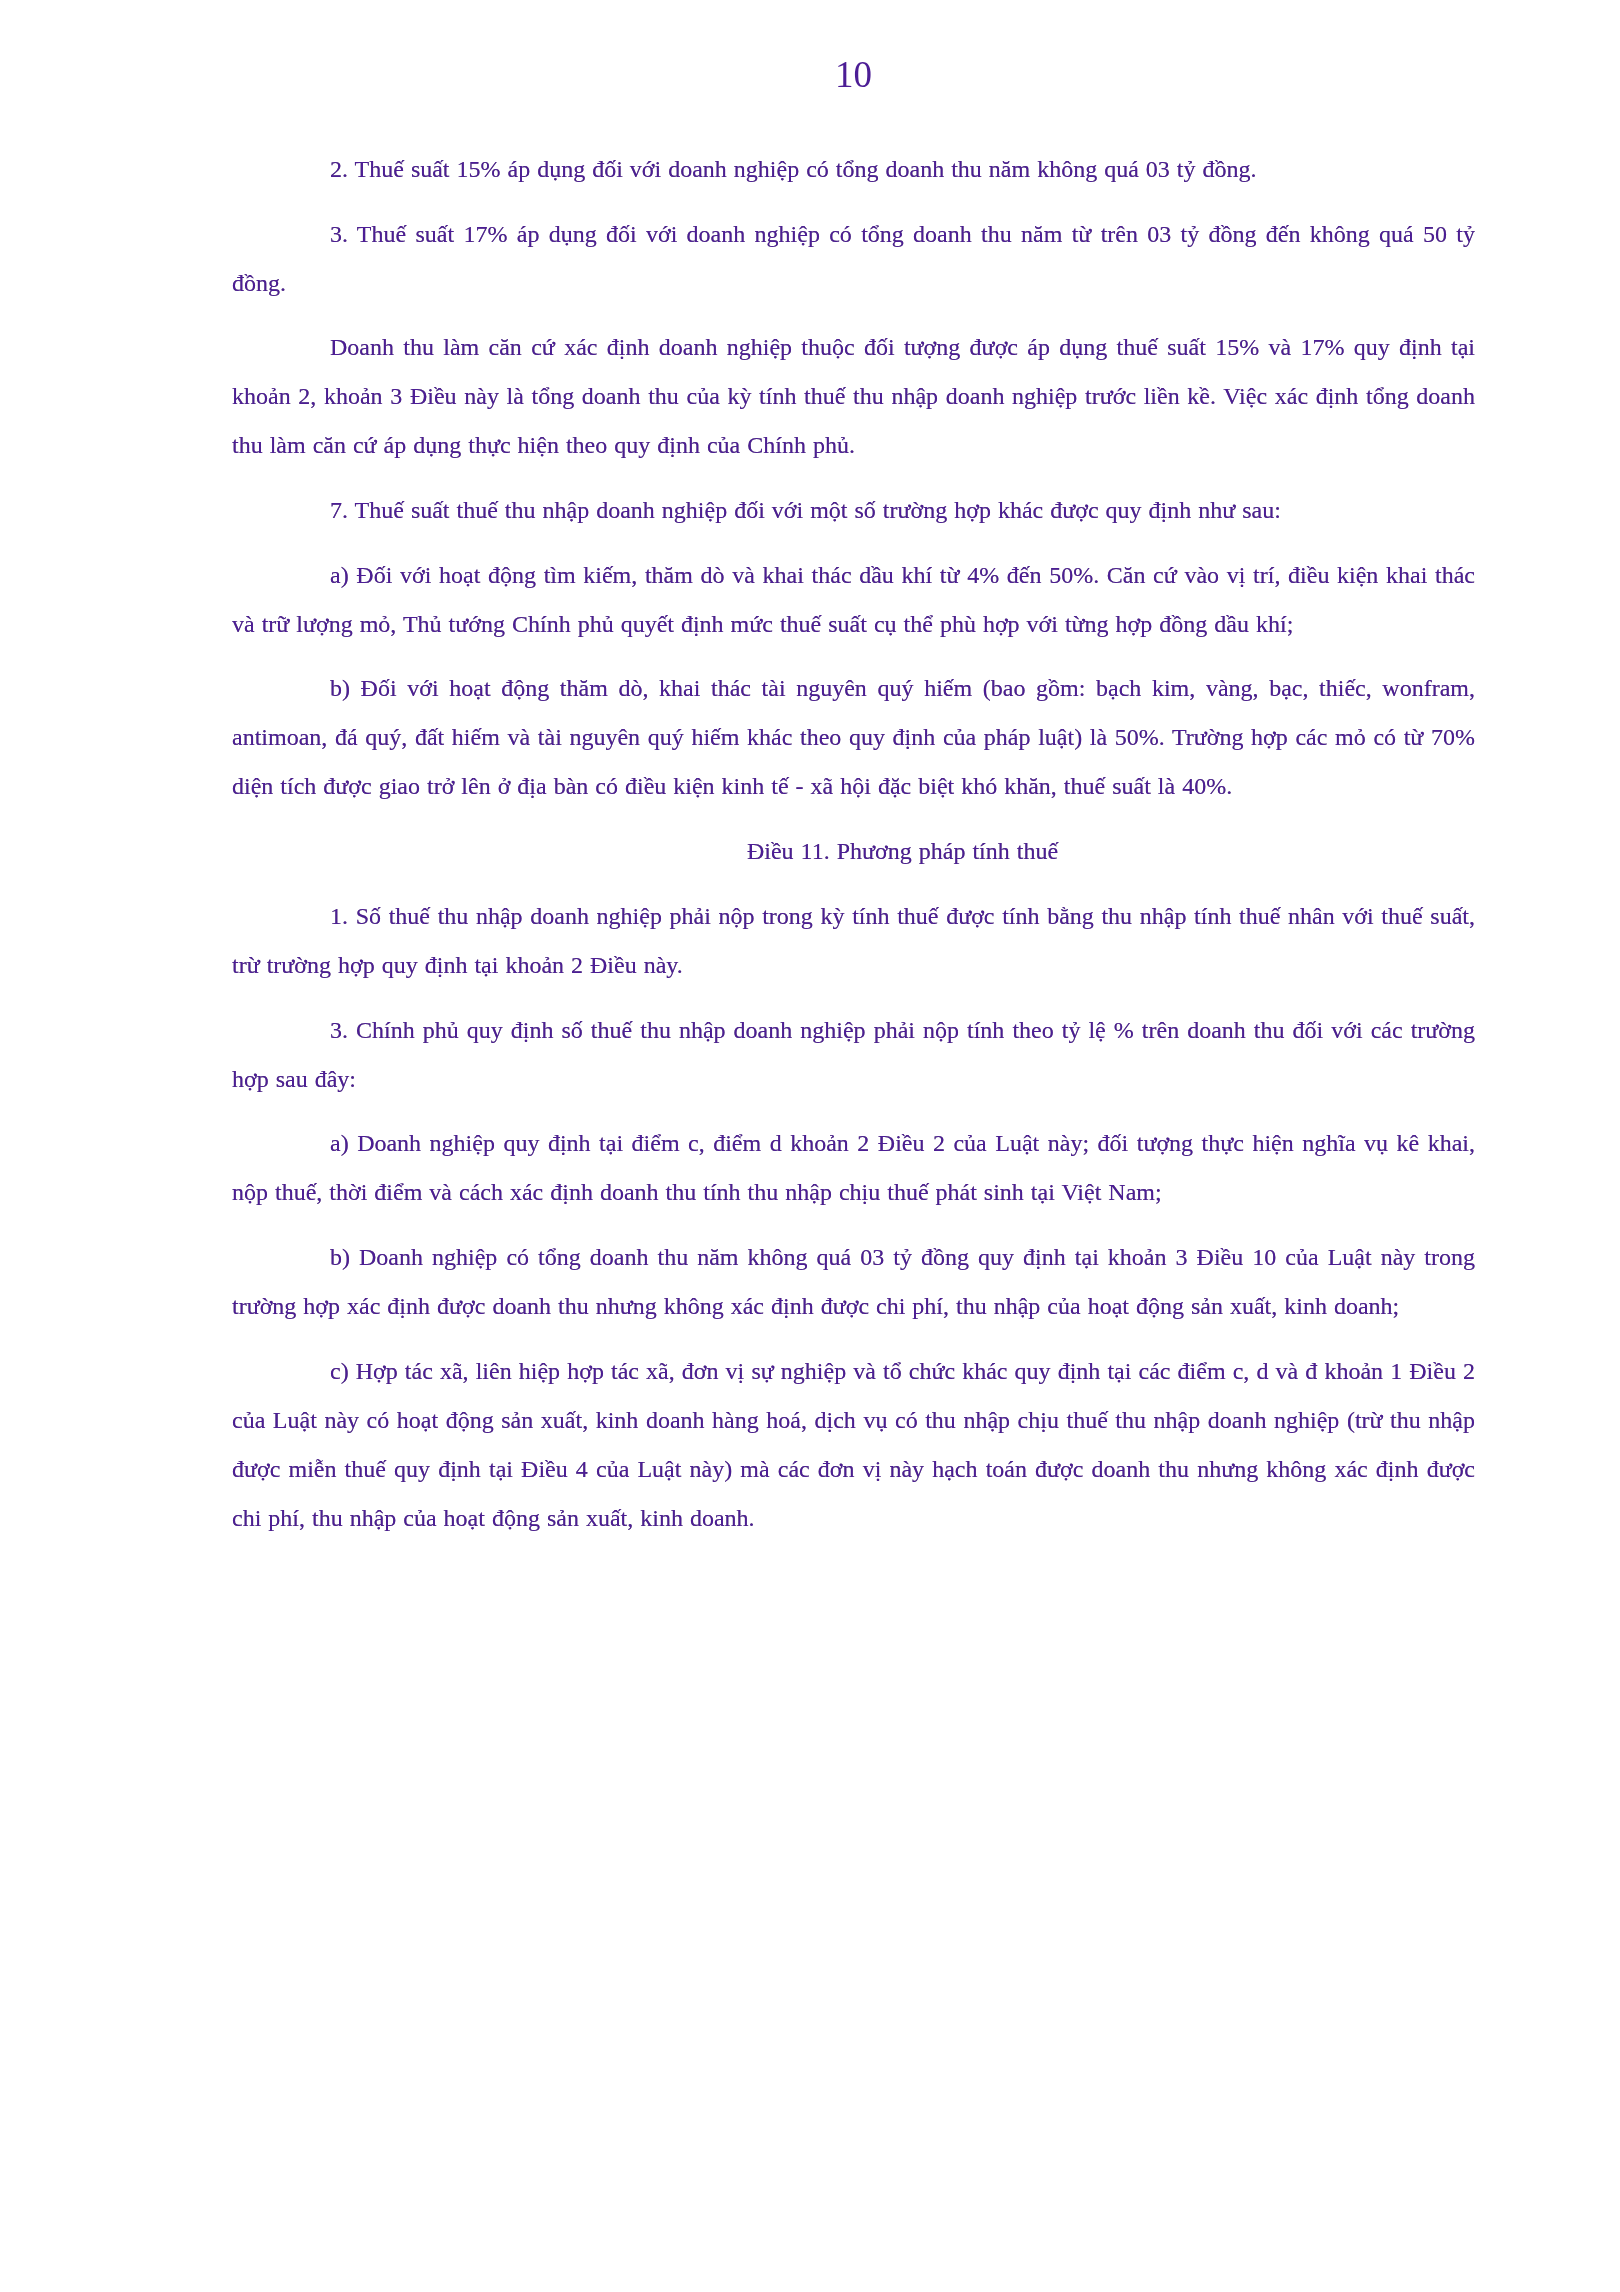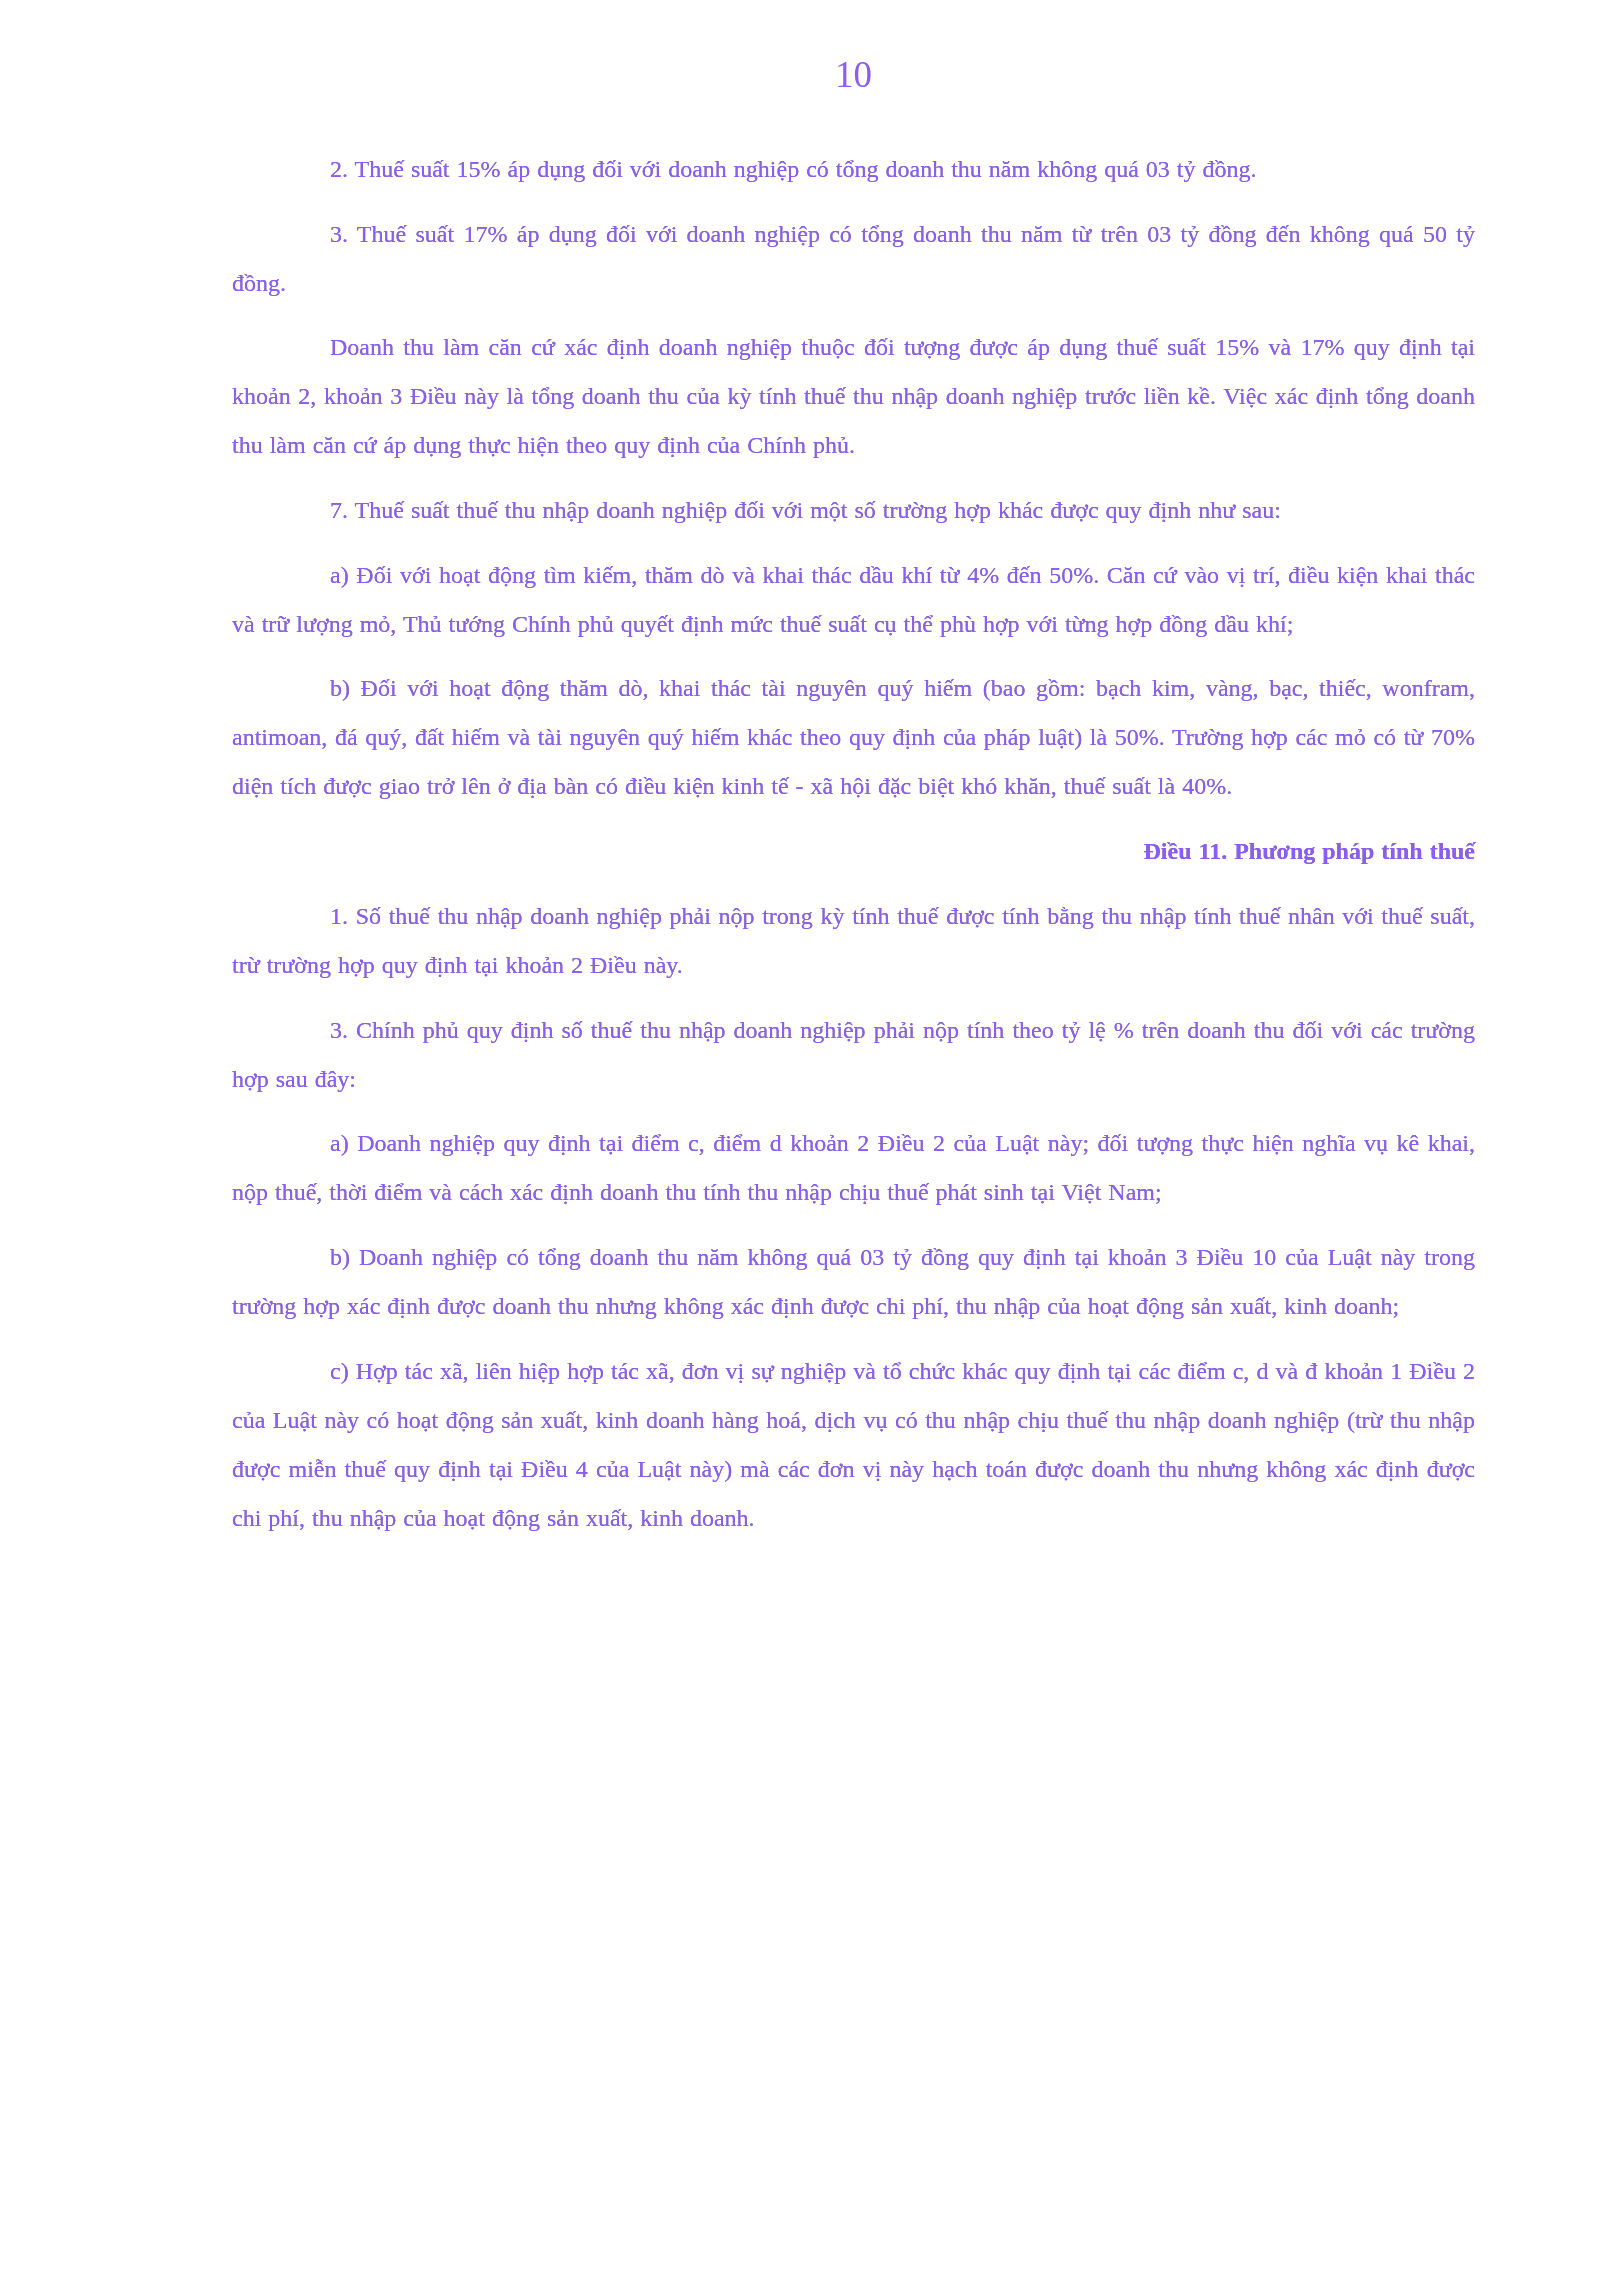--- a/index.html
+++ b/index.html
@@ -7,21 +7,21 @@
     margin: 0;
     padding: 0;
     background: #ffffff;
   }
   .page {
     position: relative;
     width: 1620px;
     height: 1962px;
     background: #ffffff;
     font-family: "Liberation Serif", "DejaVu Serif", serif;
-    color: #8b5cf6;
+    color: #4c1d95;
     overflow: hidden;
   }
   .page-number {
     position: absolute;
     top: 51px;
     left: 232px;
     width: 1243px;
     text-align: center;
     font-size: 37px;
     line-height: 47px;
@@ -35,22 +35,22 @@
   .content p {
     margin: 0 0 15.7px 0;
     font-size: 24px;
     line-height: 49px;
     text-align: justify;
     text-indent: 98px;
     text-shadow: 0 0 0.6px rgba(20,20,20,0.55);
     word-spacing: 1px;
   }
   .content p.heading {
-    font-weight: bold;
-    text-align: right;
+    font-weight: normal;
+    text-align: center;
   }
   .speck {
     position: absolute;
     border-radius: 50%;
     background: #c9c9c9;
     opacity: 0.55;
   }
   .speck-1 { left: 330px; top: 2189px; width: 3.9px; height: 6.9px; }
   .speck-2 { left: 1100px; top: 2225px; width: 9.8px; height: 2.9px; opacity: 0.3; }
 </style>

